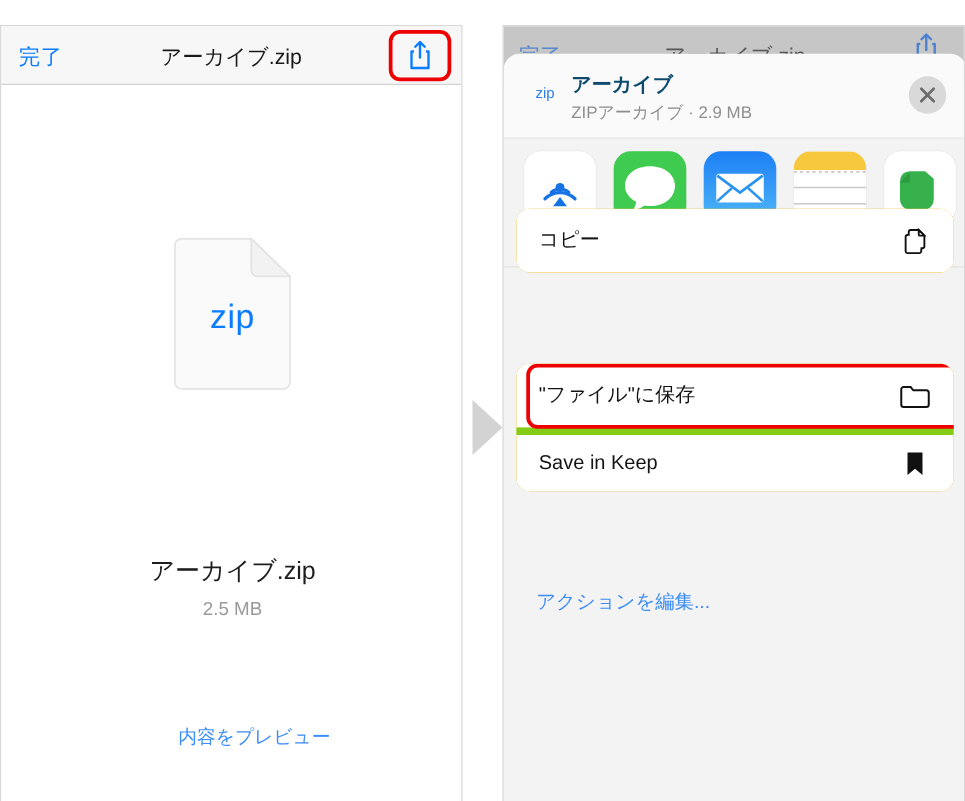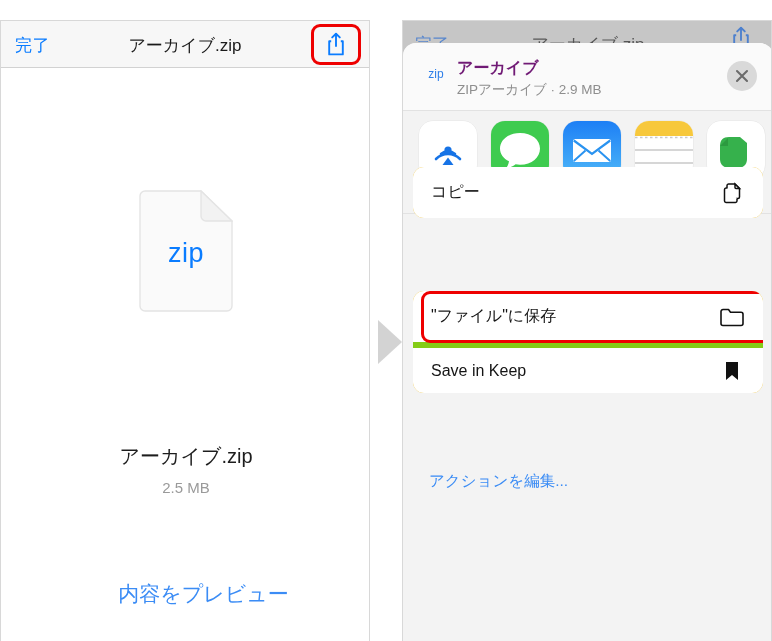--- a/index.html
+++ b/index.html
@@ -64,21 +64,21 @@
   .file-size {
     position: absolute; left: 0; width: 370px; top: 411px;
     text-align: center; font-size: 15px; color: #9a9a9a;
   }
   .file-count {
     position: absolute; left: 0; width: 370px; top: 439px;
     text-align: center; font-size: 15px; color: #9a9a9a;
   }
   .preview-link {
     position: absolute; left: 0; width: 370px; top: 512px;
-    text-align: center; font-size: 21px; color: #3b8cf5; padding-left: 35px;
+    text-align: center; font-size: 15px; color: #3b8cf5; padding-left: 35px;
   }
 
   
   .flow-arrow {
     position: absolute; left: 378px; top: 300px;
     width: 0; height: 0;
     border-top: 22px solid transparent;
     border-bottom: 22px solid transparent;
     border-left: 24px solid #d3d3d3;
   }
@@ -124,21 +124,21 @@
     background: #fafafa;
     border-bottom: 1px solid #e2e2e2;
   }
   .sheet-zip-ico {
     position: absolute; left: 20px; top: 24px;
     width: 26px; text-align: center;
     font-size: 12px; color: #2f7fe8; font-weight: 500;
   }
   .sheet-title {
     position: absolute; left: 54px; top: 15px;
-    font-size: 16px; color: #701a75; font-weight: 600;
+    font-size: 16px; color: #0c4a6e; font-weight: 600;
   }
   .sheet-sub {
     position: absolute; left: 54px; top: 38px;
     font-size: 13.5px; color: #8e8e8e;
   }
   .close-btn {
     position: absolute; right: 16px; top: 18px;
     width: 30px; height: 30px; border-radius: 50%;
     background: #d9d9d9;
     display: flex; align-items: center; justify-content: center;

